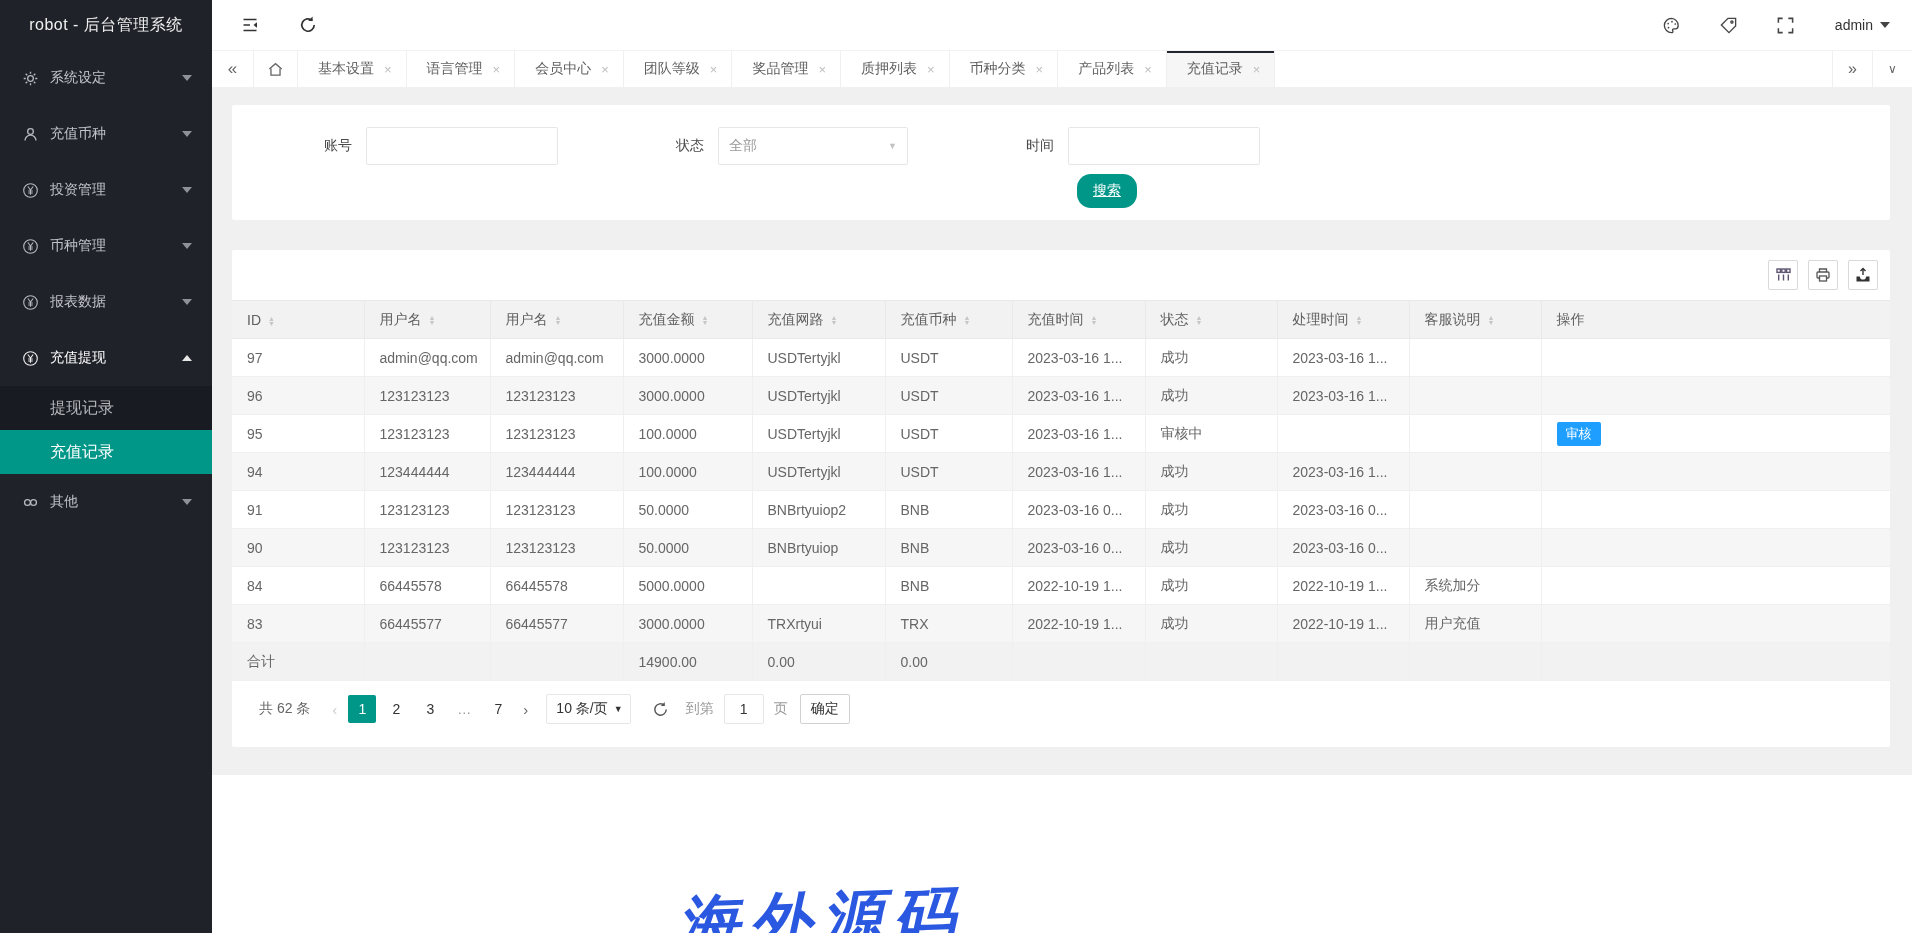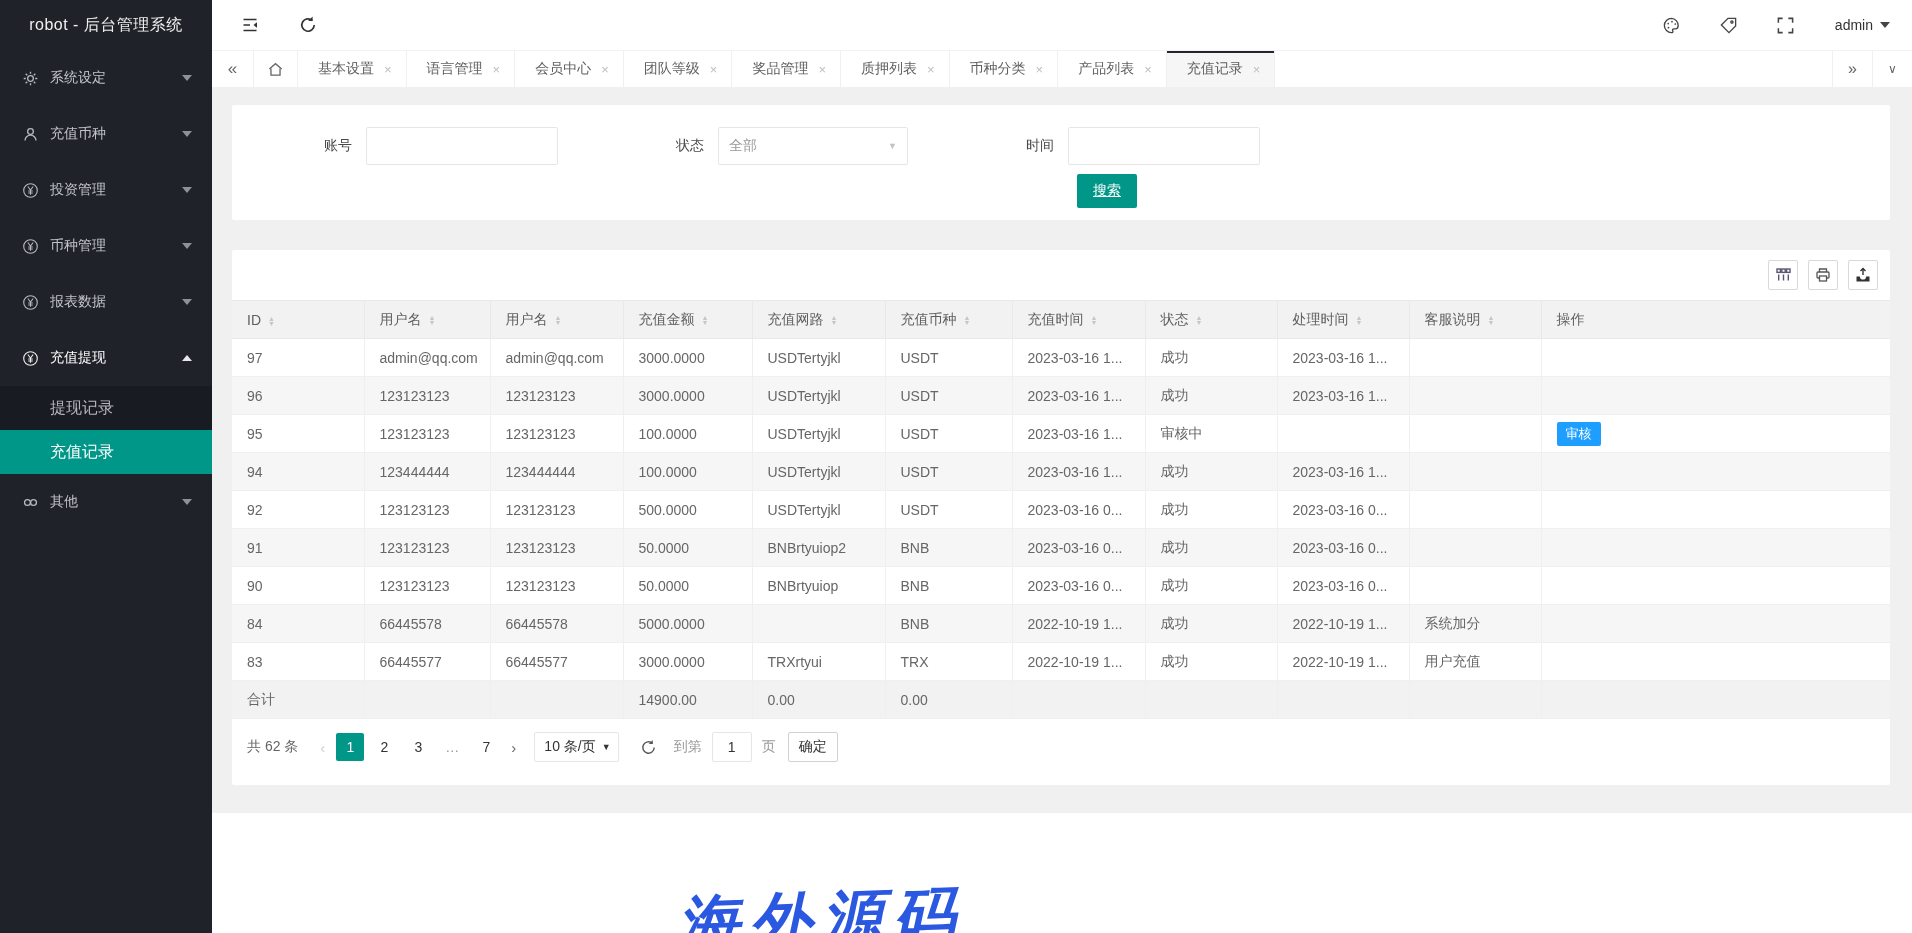--- a/index.html
+++ b/index.html
@@ -63,21 +63,21 @@
   .filter-row { display:flex; align-items:center; }
   .fgroup { display:flex; align-items:center; margin-right:118px; }
   .fgroup .flabel { color:#4a4a4a; margin-right:14px; white-space:nowrap; }
   .finput { width:192px; height:38px; border:1px solid #e6e6e6; border-radius:2px; background:#fff;
     padding:0 10px; font-size:14px; color:#666; outline:none; font-family:inherit; }
   .fselect { width:190px; height:38px; border:1px solid #e6e6e6; border-radius:2px; background:#fff;
     display:flex; align-items:center; padding:0 10px; color:#999; cursor:pointer; position:relative; }
   .fselect .sel-caret { position:absolute; right:10px; color:#c2c2c2; font-size:9px; }
   .search-row { display:flex; justify-content:center; margin-top:9px; }
   .btn-search { min-width:56px; height:34px; background:var(--accent); color:#fff; border:none;
-    border-radius:2px; font-size:14px; padding:0 16px; cursor:pointer; font-family:inherit;text-decoration:underline; }
+    border-radius:14px; font-size:14px; padding:0 16px; cursor:pointer; font-family:inherit;text-decoration:underline; }
 
   
   .table-card { margin-top:30px; padding-bottom:10px; position:relative; }
   .table-toolbar { height:50px; display:flex; align-items:center; justify-content:flex-end; padding-right:12px; }
   .tool-btn { width:30px; height:30px; border:1px solid #d9d9d9; border-radius:2px; background:#fff;
     margin-left:10px; display:flex; align-items:center; justify-content:center; cursor:pointer; }
   .tool-btn svg { width:16px; height:16px; }
   table.grid { width:100%; border-collapse:collapse; table-layout:fixed; }
   .grid th { background:#f2f2f2; height:38px; font-weight:normal; text-align:left; padding:0 15px;
     color:#5f5f5f; border:1px solid #e9e9e9; border-left:none; font-size:14px; white-space:nowrap; }
@@ -87,21 +87,21 @@
   .grid td:last-child { border-right:none; }
   .grid tbody.rows tr:nth-child(even) { background:#f6f6f6; }
   .sort-ico { display:inline-flex; flex-direction:column; margin-left:7px; vertical-align:middle;
     line-height:0; }
   .sort-ico span { font-size:7px; color:#c6c6c6; line-height:5px; }
   .sum-row td { background:#f2f2f2; color:#666; }
   .btn-audit { background:var(--action-blue); color:#fff; border:none; border-radius:2px;
     height:24px; padding:0 9px; font-size:13px; cursor:pointer; font-family:inherit; }
 
   
-  .pager { display:flex; align-items:center; padding:13px 15px; }
+  .pager { display:flex; align-items:center; padding:13px 15px;margin-left:12px; }
   .pager .total { color:#666; margin-right:14px; }
   .pg-arrow { color:#cfcfcf; font-size:15px; padding:0 8px; cursor:default; }
   .pg-arrow.enabled { color:#666; cursor:pointer; }
   .pg-num { min-width:28px; height:28px; display:flex; align-items:center; justify-content:center;
     margin:0 3px; color:#333; cursor:pointer; border-radius:2px; }
   .pg-num.active { background:var(--accent); color:#fff; cursor:default; }
   .pg-num.dots { cursor:default; color:#999; }
   .pg-size { height:30px; border:1px solid #e6e6e6; border-radius:2px; display:flex; align-items:center;
     padding:0 22px 0 9px; margin:0 14px 0 10px; position:relative; cursor:pointer; color:#333; }
   .pg-size .sel-caret { position:absolute; right:7px; color:#333; font-size:9px; }
@@ -453,33 +453,20 @@
                 <td>100.0000</td>
                 <td>USDTertyjkl</td>
                 <td>USDT</td>
                 <td>2023-03-16 1...</td>
                 <td>成功</td>
                 <td>2023-03-16 1...</td>
                 <td></td>
                 <td></td>
               </tr>
               <tr>
-                <td>92</td>
-                <td>123123123</td>
-                <td>123123123</td>
-                <td>500.0000</td>
-                <td>USDTertyjkl</td>
-                <td>USDT</td>
-                <td>2023-03-16 0...</td>
-                <td>成功</td>
-                <td>2023-03-16 0...</td>
-                <td></td>
-                <td></td>
-              </tr>
-              <tr>
                 <td>91</td>
                 <td>123123123</td>
                 <td>123123123</td>
                 <td>50.0000</td>
                 <td>BNBrtyuiop2</td>
                 <td>BNB</td>
                 <td>2023-03-16 0...</td>
                 <td>成功</td>
                 <td>2023-03-16 0...</td>
                 <td></td>

